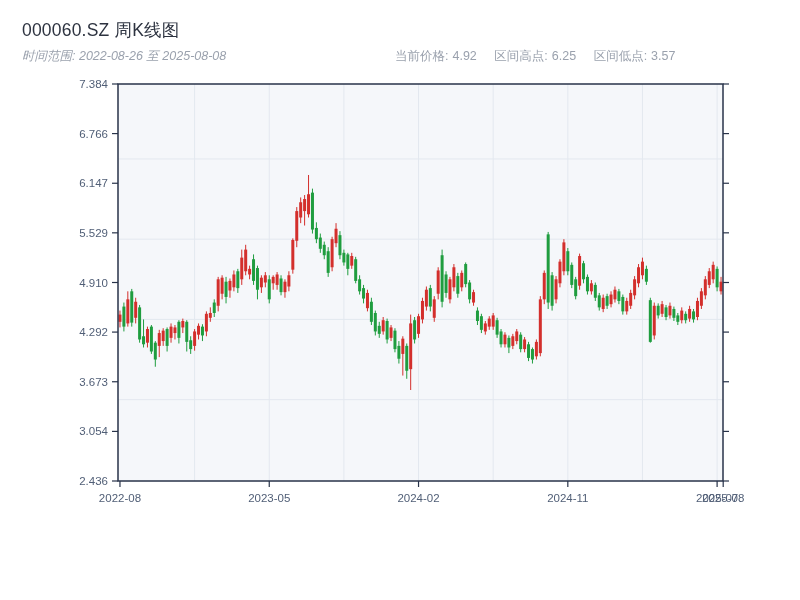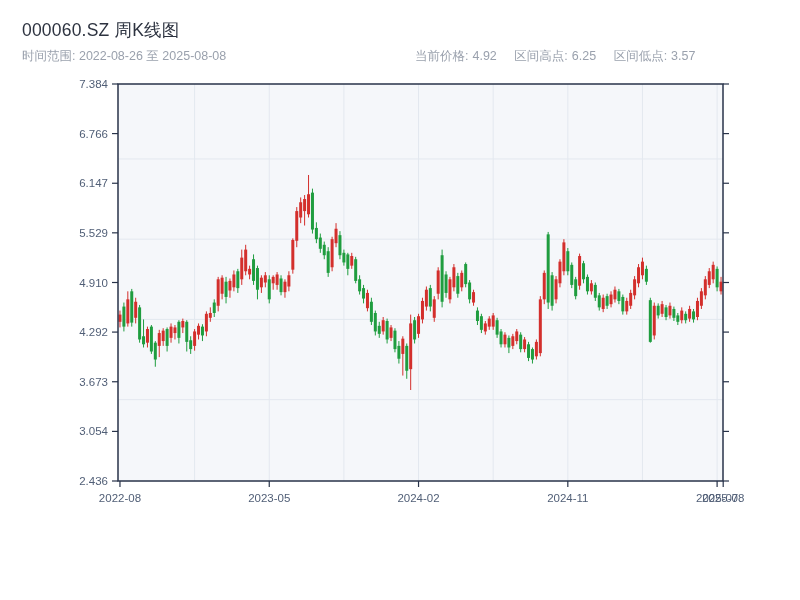--- a/index.html
+++ b/index.html
@@ -1,20 +1,20 @@
 <!DOCTYPE html>
 <html><head>
 <meta charset="utf-8">
 <style>
   html,body{margin:0;padding:0;background:#ffffff;}
   .page{position:relative;width:748px;height:600px;background:#ffffff;overflow:hidden;
         font-family:"Liberation Sans","DejaVu Sans",sans-serif;}
   .title{position:absolute;left:22px;top:18px;font-size:17.5px;color:#2d3340;letter-spacing:.2px;}
-  .subtitle{position:absolute;left:22px;top:48px;font-size:12.5px;color:#9aa1ad;}
-  .meta{position:absolute;left:395px;top:48px;font-size:12.5px;color:#9aa1ad;white-space:nowrap;margin-left:20px;}
+  .subtitle{position:absolute;left:22px;top:48px;font-size:12.5px;color:#9aa1ad;font-style:italic;}
+  .meta{position:absolute;left:395px;top:48px;font-size:12.5px;color:#9aa1ad;white-space:nowrap;}
   .meta .item{margin-right:14px;}
   .meta .item .v{margin-left:4px;}
   svg{position:absolute;left:0;top:0;}
   svg text{font-family:"Liberation Sans","DejaVu Sans",sans-serif;}
 </style>
 </head>
 <body>
 
 <div class="page">
   <div class="title">000060.SZ 周K线图</div>

